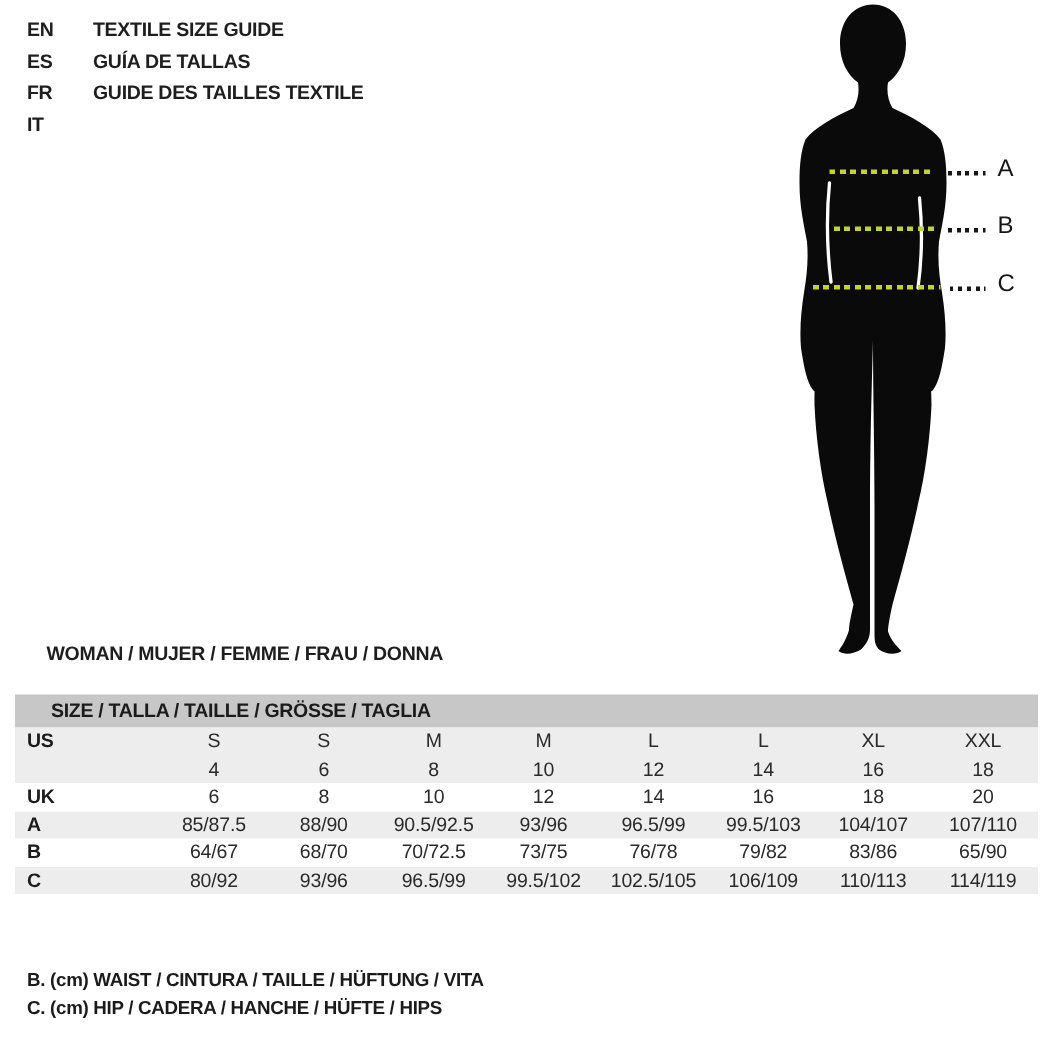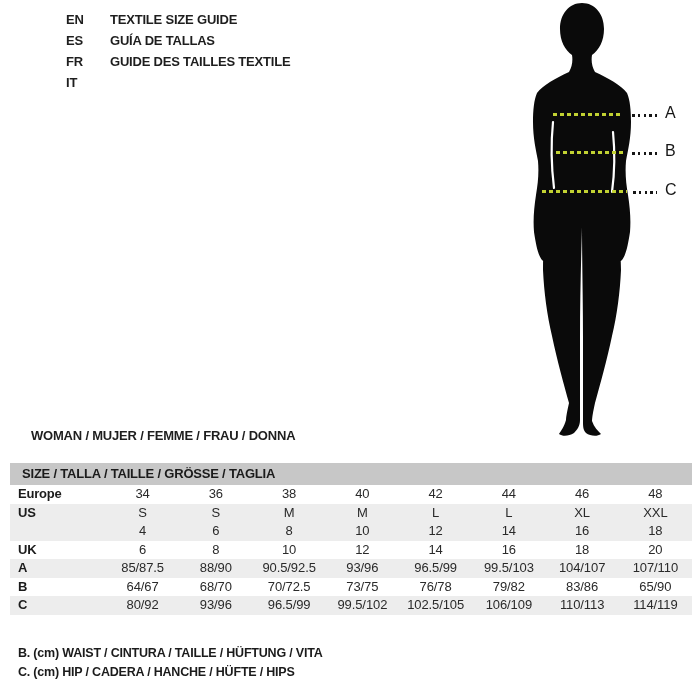--- a/index.html
+++ b/index.html
@@ -16,21 +16,21 @@
     position:absolute;left:18px;top:9px;
   }
   .lang-row{
     display:flex;
     line-height:21px;
     font-size:13px;
     font-weight:700;
     letter-spacing:-0.2px;
     white-space:nowrap;
   }
-  .lang-code{width:44px;flex:0 0 44px;margin-left:48px;}
+  .lang-code{width:44px;flex:0 0 44px;}
   
   .figure-svg{
     position:absolute;left:480px;top:0;width:200px;height:450px;
   }
   .dash-yellow{
     position:absolute;height:3px;
     background:repeating-linear-gradient(90deg,#c2d232 0 4px,transparent 4px 7px);
   }
   .dash-black{
     position:absolute;height:2.6px;
@@ -59,21 +59,21 @@
     white-space:nowrap;
   }
   
   .size-table{
     position:absolute;left:10px;top:463px;width:682px;
   }
   .table-header{
     height:22px;line-height:22px;
     background:#c7c7c7;
     font-size:13px;font-weight:700;letter-spacing:-0.2px;
-    padding-left:12px;
+    padding-left:24px;
     box-sizing:border-box;
     color:#1b1b1b;
   }
   .trow{
     display:flex;
     height:18.5px;line-height:18.5px;
     font-size:13px;
   }
   .trow.shaded{background:#ededed;}
   .tlabel{
@@ -182,31 +182,20 @@
     <div id="yC" class="dash-yellow"></div>
     <div id="bC" class="dash-black"></div>
     <div id="lC" class="measure-label">C</div>
   </div>
 
   <div class="woman-heading">WOMAN / MUJER / FEMME / FRAU / DONNA</div>
 
   <div class="size-table">
     <div class="table-header">SIZE / TALLA / TAILLE / GRÖSSE / TAGLIA</div>
     <div id="table-rows">
-        <div class="trow">
-          <div class="tlabel">Europe</div>
-          <div class="tcell">34</div>
-          <div class="tcell">36</div>
-          <div class="tcell">38</div>
-          <div class="tcell">40</div>
-          <div class="tcell">42</div>
-          <div class="tcell">44</div>
-          <div class="tcell">46</div>
-          <div class="tcell">48</div>
-        </div>
         <div class="trow shaded">
           <div class="tlabel">US</div>
           <div class="tcell">S</div>
           <div class="tcell">S</div>
           <div class="tcell">M</div>
           <div class="tcell">M</div>
           <div class="tcell">L</div>
           <div class="tcell">L</div>
           <div class="tcell">XL</div>
           <div class="tcell">XXL</div>

